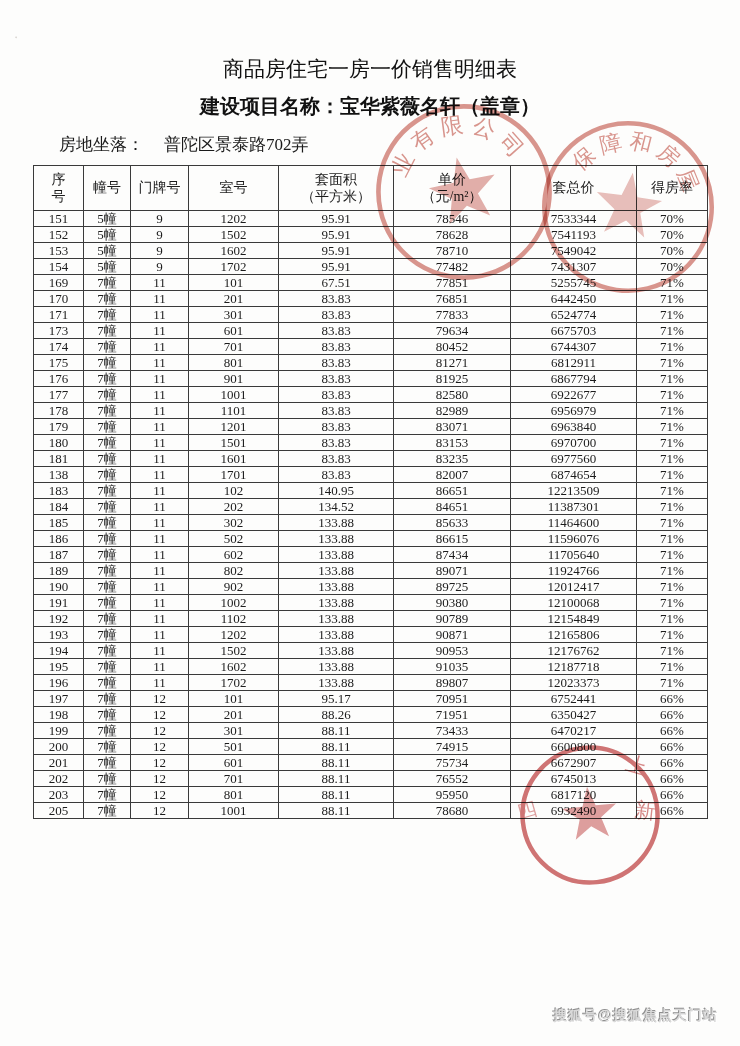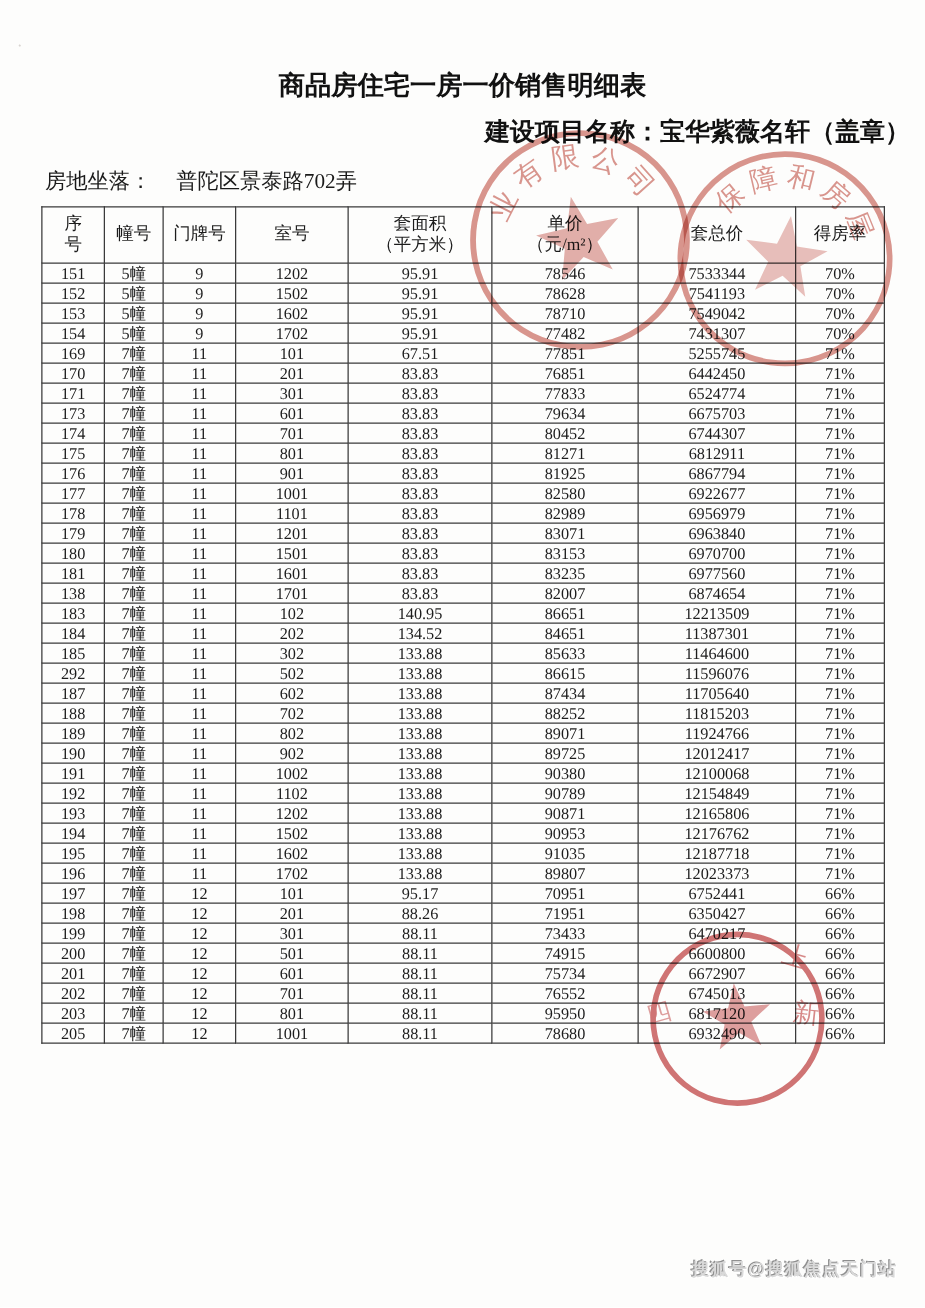--- a/index.html
+++ b/index.html
@@ -6,29 +6,29 @@
   html,body { background:#ffffff; }
   .page {
     position:relative; width:740px; height:1046px;
     background:#fdfdfc; overflow:hidden;
     font-family:"Liberation Serif","DejaVu Serif",serif;
     color:#1c1c1c;
   }
   .doc-title {
     margin:56px 0 0; text-align:center;
     font-family:"Liberation Sans","DejaVu Sans",sans-serif;
-    font-weight:700; font-size:21px; line-height:26px; color:#111;
+    font-weight:400; font-size:21px; line-height:26px; color:#111;
   }
   .doc-subtitle {
-    margin:11px 12px 0; text-align:right;
+    margin:11px 0 0; text-align:center;
     font-family:"Liberation Sans","DejaVu Sans",sans-serif;
     font-weight:700; font-size:20px; line-height:26px; color:#111;
   }
   .location-line {
-    margin:15px 0 0 36px; font-size:17px; line-height:22px; color:#1a1a1a;
+    margin:15px 0 0 59px; font-size:17px; line-height:22px; color:#1a1a1a;
   }
   .location-line .loc-value { margin-left:20px; }
   table.price-table {
     margin:9px 0 0 33px; width:674px;
     border-collapse:collapse; table-layout:fixed;
     font-size:13px;
   }
   .price-table th, .price-table td {
     border:1px solid #3a3a3a; text-align:center; vertical-align:middle;
     padding:0; overflow:hidden;
@@ -297,47 +297,37 @@
           <td>185</td>
           <td>7幢</td>
           <td>11</td>
           <td>302</td>
           <td>133.88</td>
           <td>85633</td>
           <td>11464600</td>
           <td>71%</td>
         </tr>
         <tr>
-          <td>292</td>
+          <td>186</td>
           <td>7幢</td>
           <td>11</td>
           <td>502</td>
           <td>133.88</td>
           <td>86615</td>
           <td>11596076</td>
           <td>71%</td>
         </tr>
         <tr>
           <td>187</td>
           <td>7幢</td>
           <td>11</td>
           <td>602</td>
           <td>133.88</td>
           <td>87434</td>
           <td>11705640</td>
-          <td>71%</td>
-        </tr>
-        <tr>
-          <td>188</td>
-          <td>7幢</td>
-          <td>11</td>
-          <td>702</td>
-          <td>133.88</td>
-          <td>88252</td>
-          <td>11815203</td>
           <td>71%</td>
         </tr>
         <tr>
           <td>189</td>
           <td>7幢</td>
           <td>11</td>
           <td>802</td>
           <td>133.88</td>
           <td>89071</td>
           <td>11924766</td>

